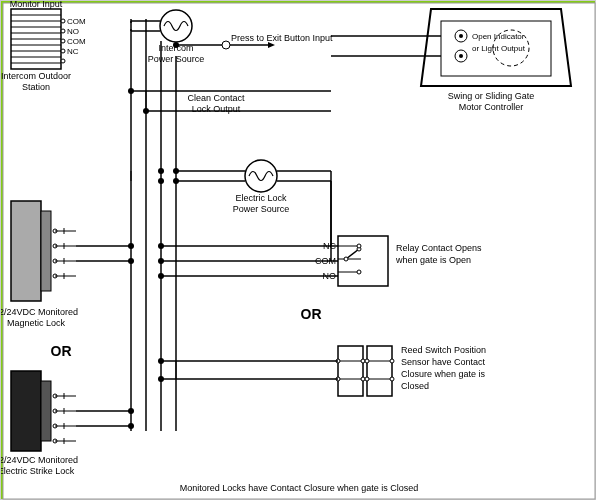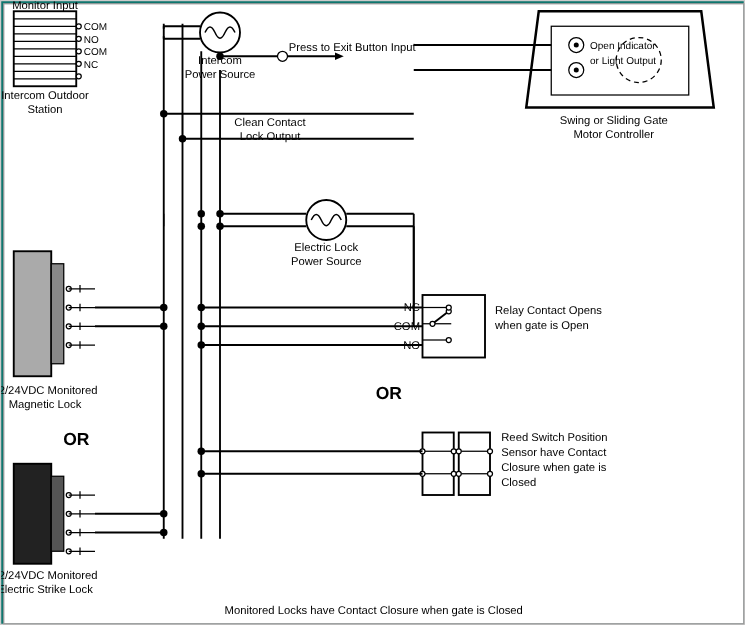--- a/index.html
+++ b/index.html
@@ -9,21 +9,21 @@
       background: #fff;
       font-family: Arial, sans-serif;
       font-size: 11px;
       overflow: hidden;
       position: relative;
     }
     .diagram-container {
       width: 596px;
       height: 500px;
       position: relative;
-      background: #0f766e;
+      background: #84cc16;
       border: 1px solid #ccc;
     }
     svg {
       position: absolute;
       top: 0;
       left: 0;
       width: 596px;
       height: 500px;
     }
   </style>

